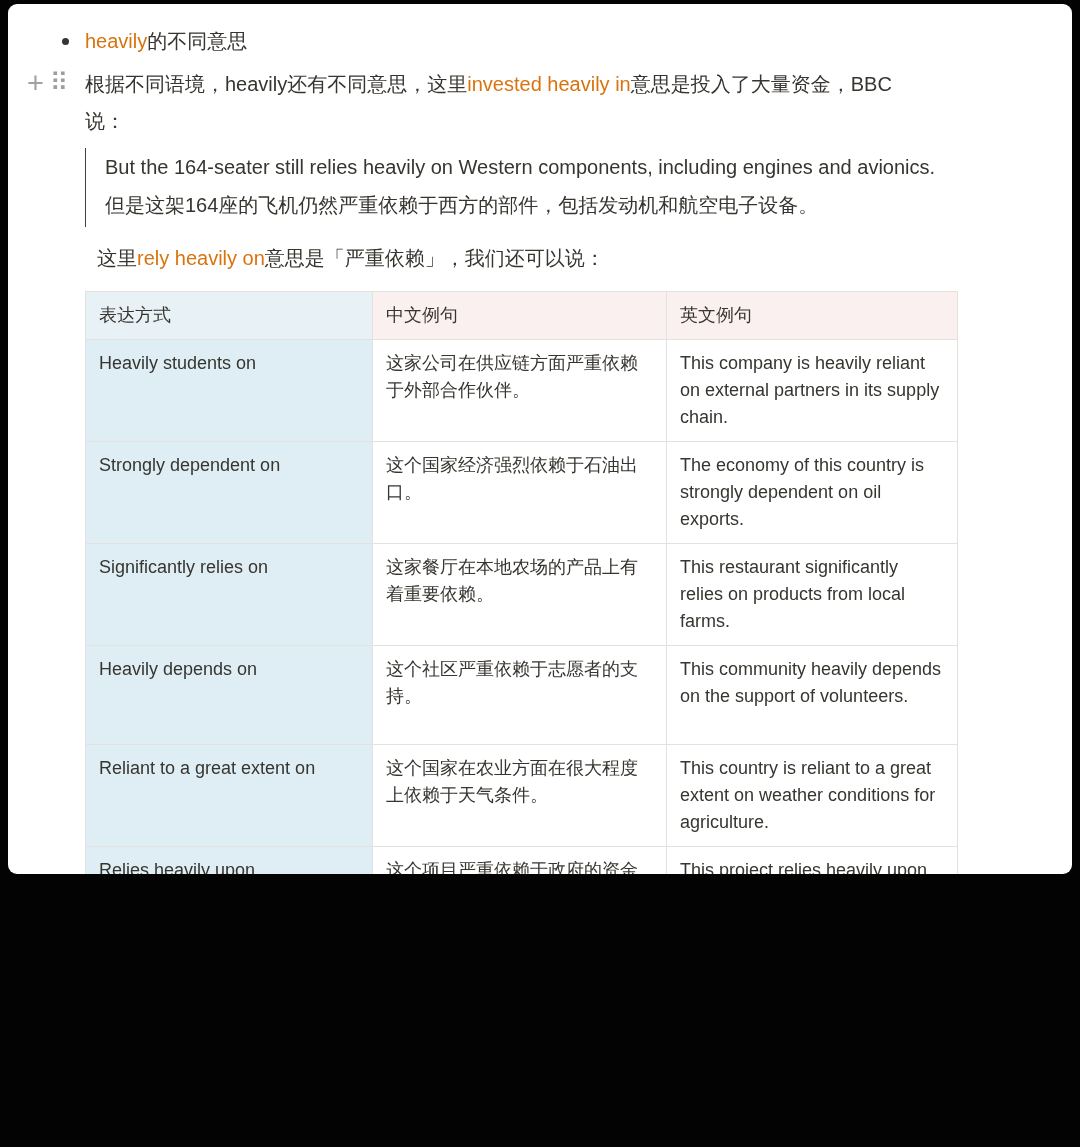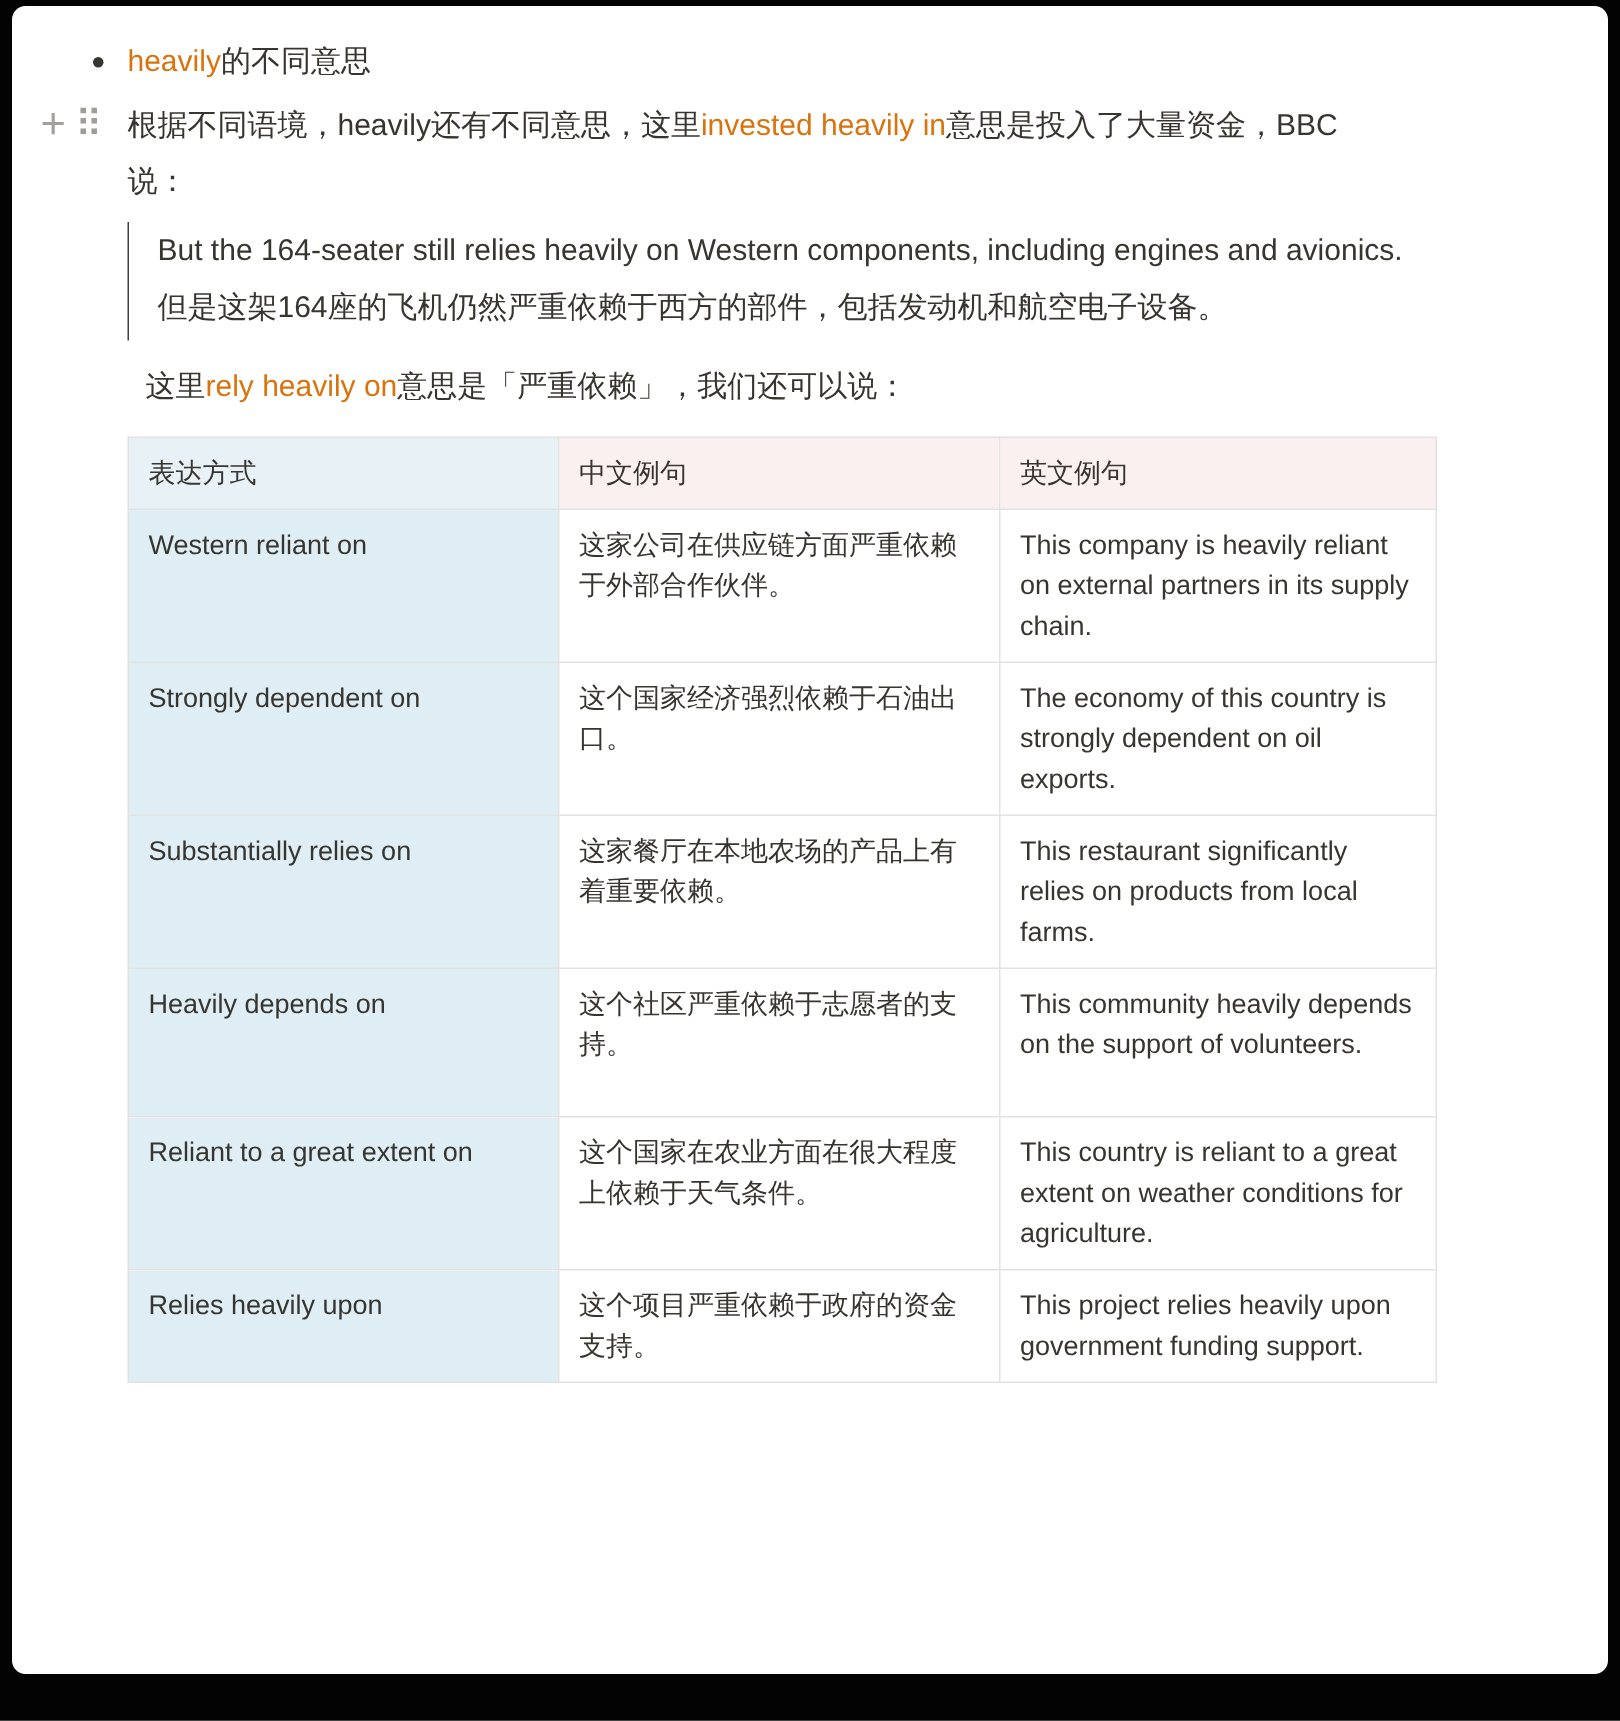--- a/index.html
+++ b/index.html
@@ -1,18 +1,18 @@
 <!DOCTYPE html>
 <html><head>
 <meta charset="utf-8">
 <style>
   html,body{margin:0;padding:0;background:#030303;}
   body{width:1080px;height:1147px;position:relative;overflow:hidden;
        font-family:"Liberation Sans","DejaVu Sans",sans-serif;color:#37352f;}
-  .page{position:absolute;left:8px;top:4px;width:1064px;height:1112px;
+  .page{position:absolute;left:8px;top:4px;width:1064px;height:870px;
         background:#ffffff;border-radius:9px;overflow:hidden;}
   .main{margin-left:77px;width:872px;padding-top:16px;}
 
   
   .bullet-row{position:relative;margin-top:6px;font-size:20px;line-height:30px;}
   .bullet-dot{position:absolute;left:-23px;top:12px;width:7px;height:7px;
               border-radius:50%;background:#37352f;}
   .hl{color:#d9730d;}
 
   
@@ -83,31 +83,31 @@
         </colgroup>
       <thead>
         <tr>
           <th>表达方式</th>
           <th>中文例句</th>
           <th>英文例句</th>
         </tr>
       </thead>
       <tbody>
         <tr>
-          <td>Western reliant on</td>
+          <td>Heavily students on</td>
           <td>这家公司在供应链方面严重依赖于外部合作伙伴。</td>
           <td>This company is heavily reliant on external partners in its supply chain.</td>
         </tr>
         <tr>
           <td>Strongly dependent on</td>
           <td>这个国家经济强烈依赖于石油出口。</td>
           <td>The economy of this country is strongly dependent on oil exports.</td>
         </tr>
         <tr>
-          <td>Substantially relies on</td>
+          <td>Significantly relies on</td>
           <td>这家餐厅在本地农场的产品上有着重要依赖。</td>
           <td>This restaurant significantly relies on products from local farms.</td>
         </tr>
         <tr>
           <td>Heavily depends on</td>
           <td>这个社区严重依赖于志愿者的支持。</td>
           <td>This community heavily depends on the support of volunteers.</td>
         </tr>
         <tr>
           <td>Reliant to a great extent on</td>

